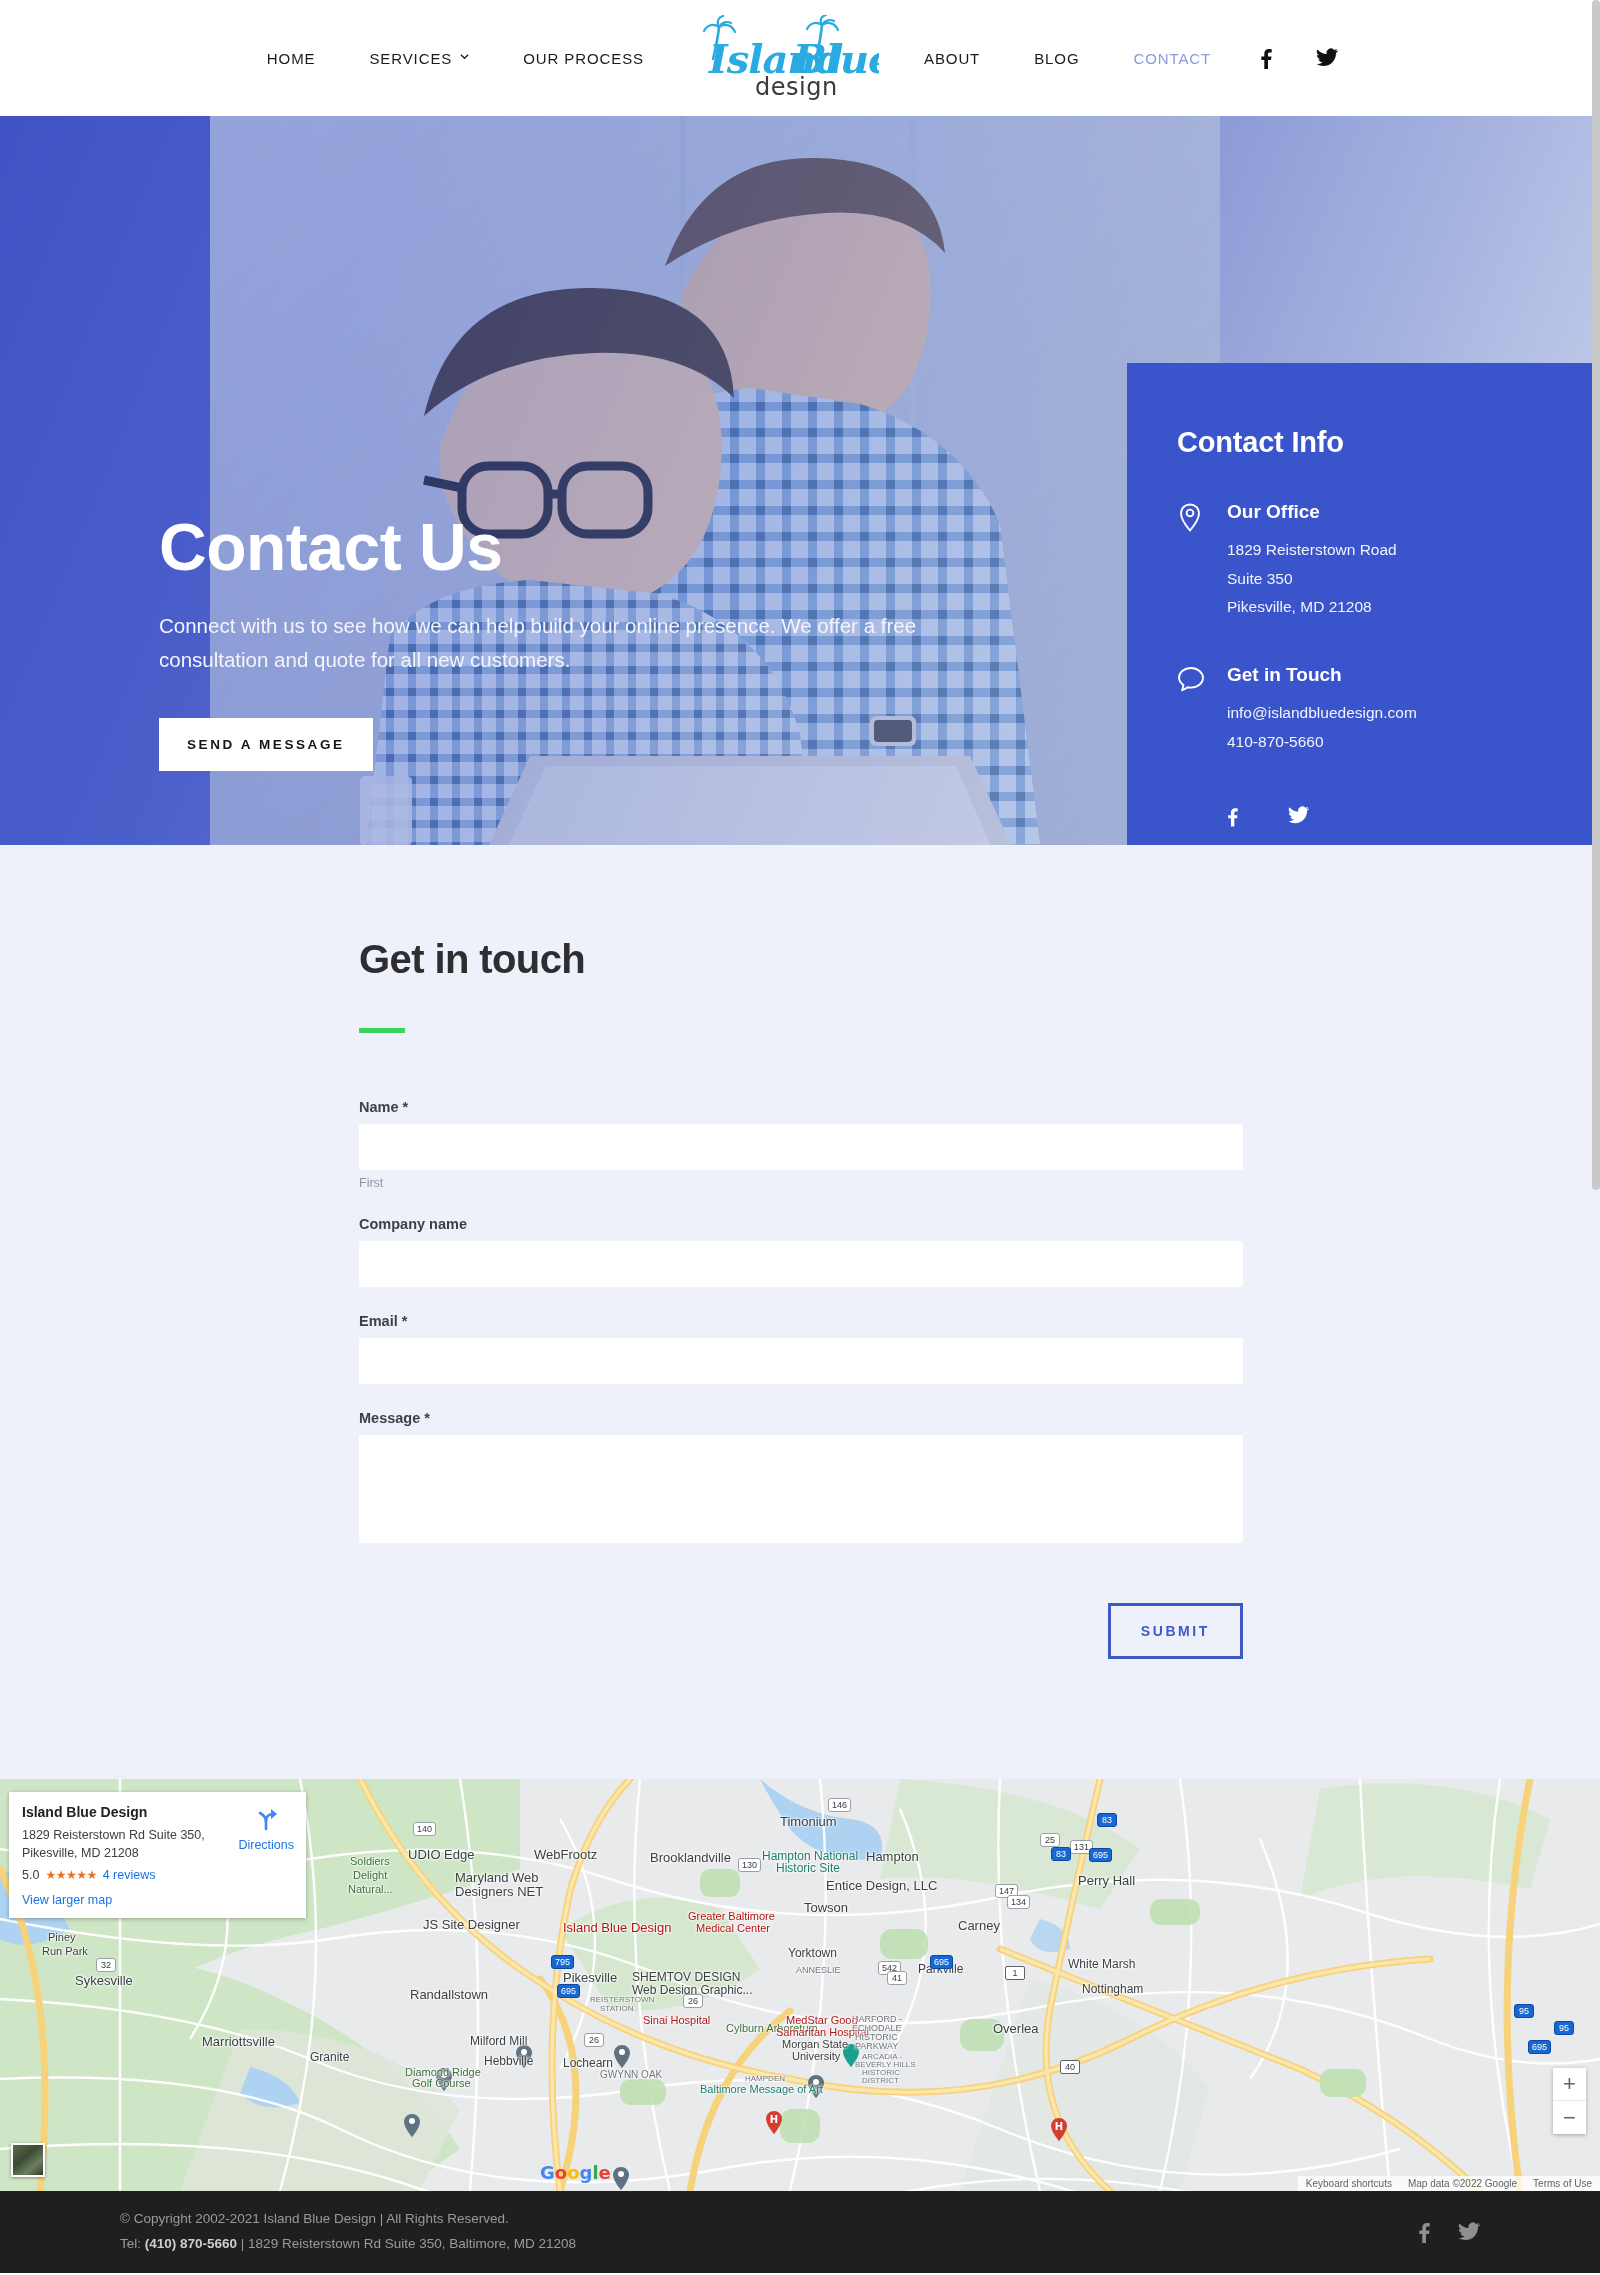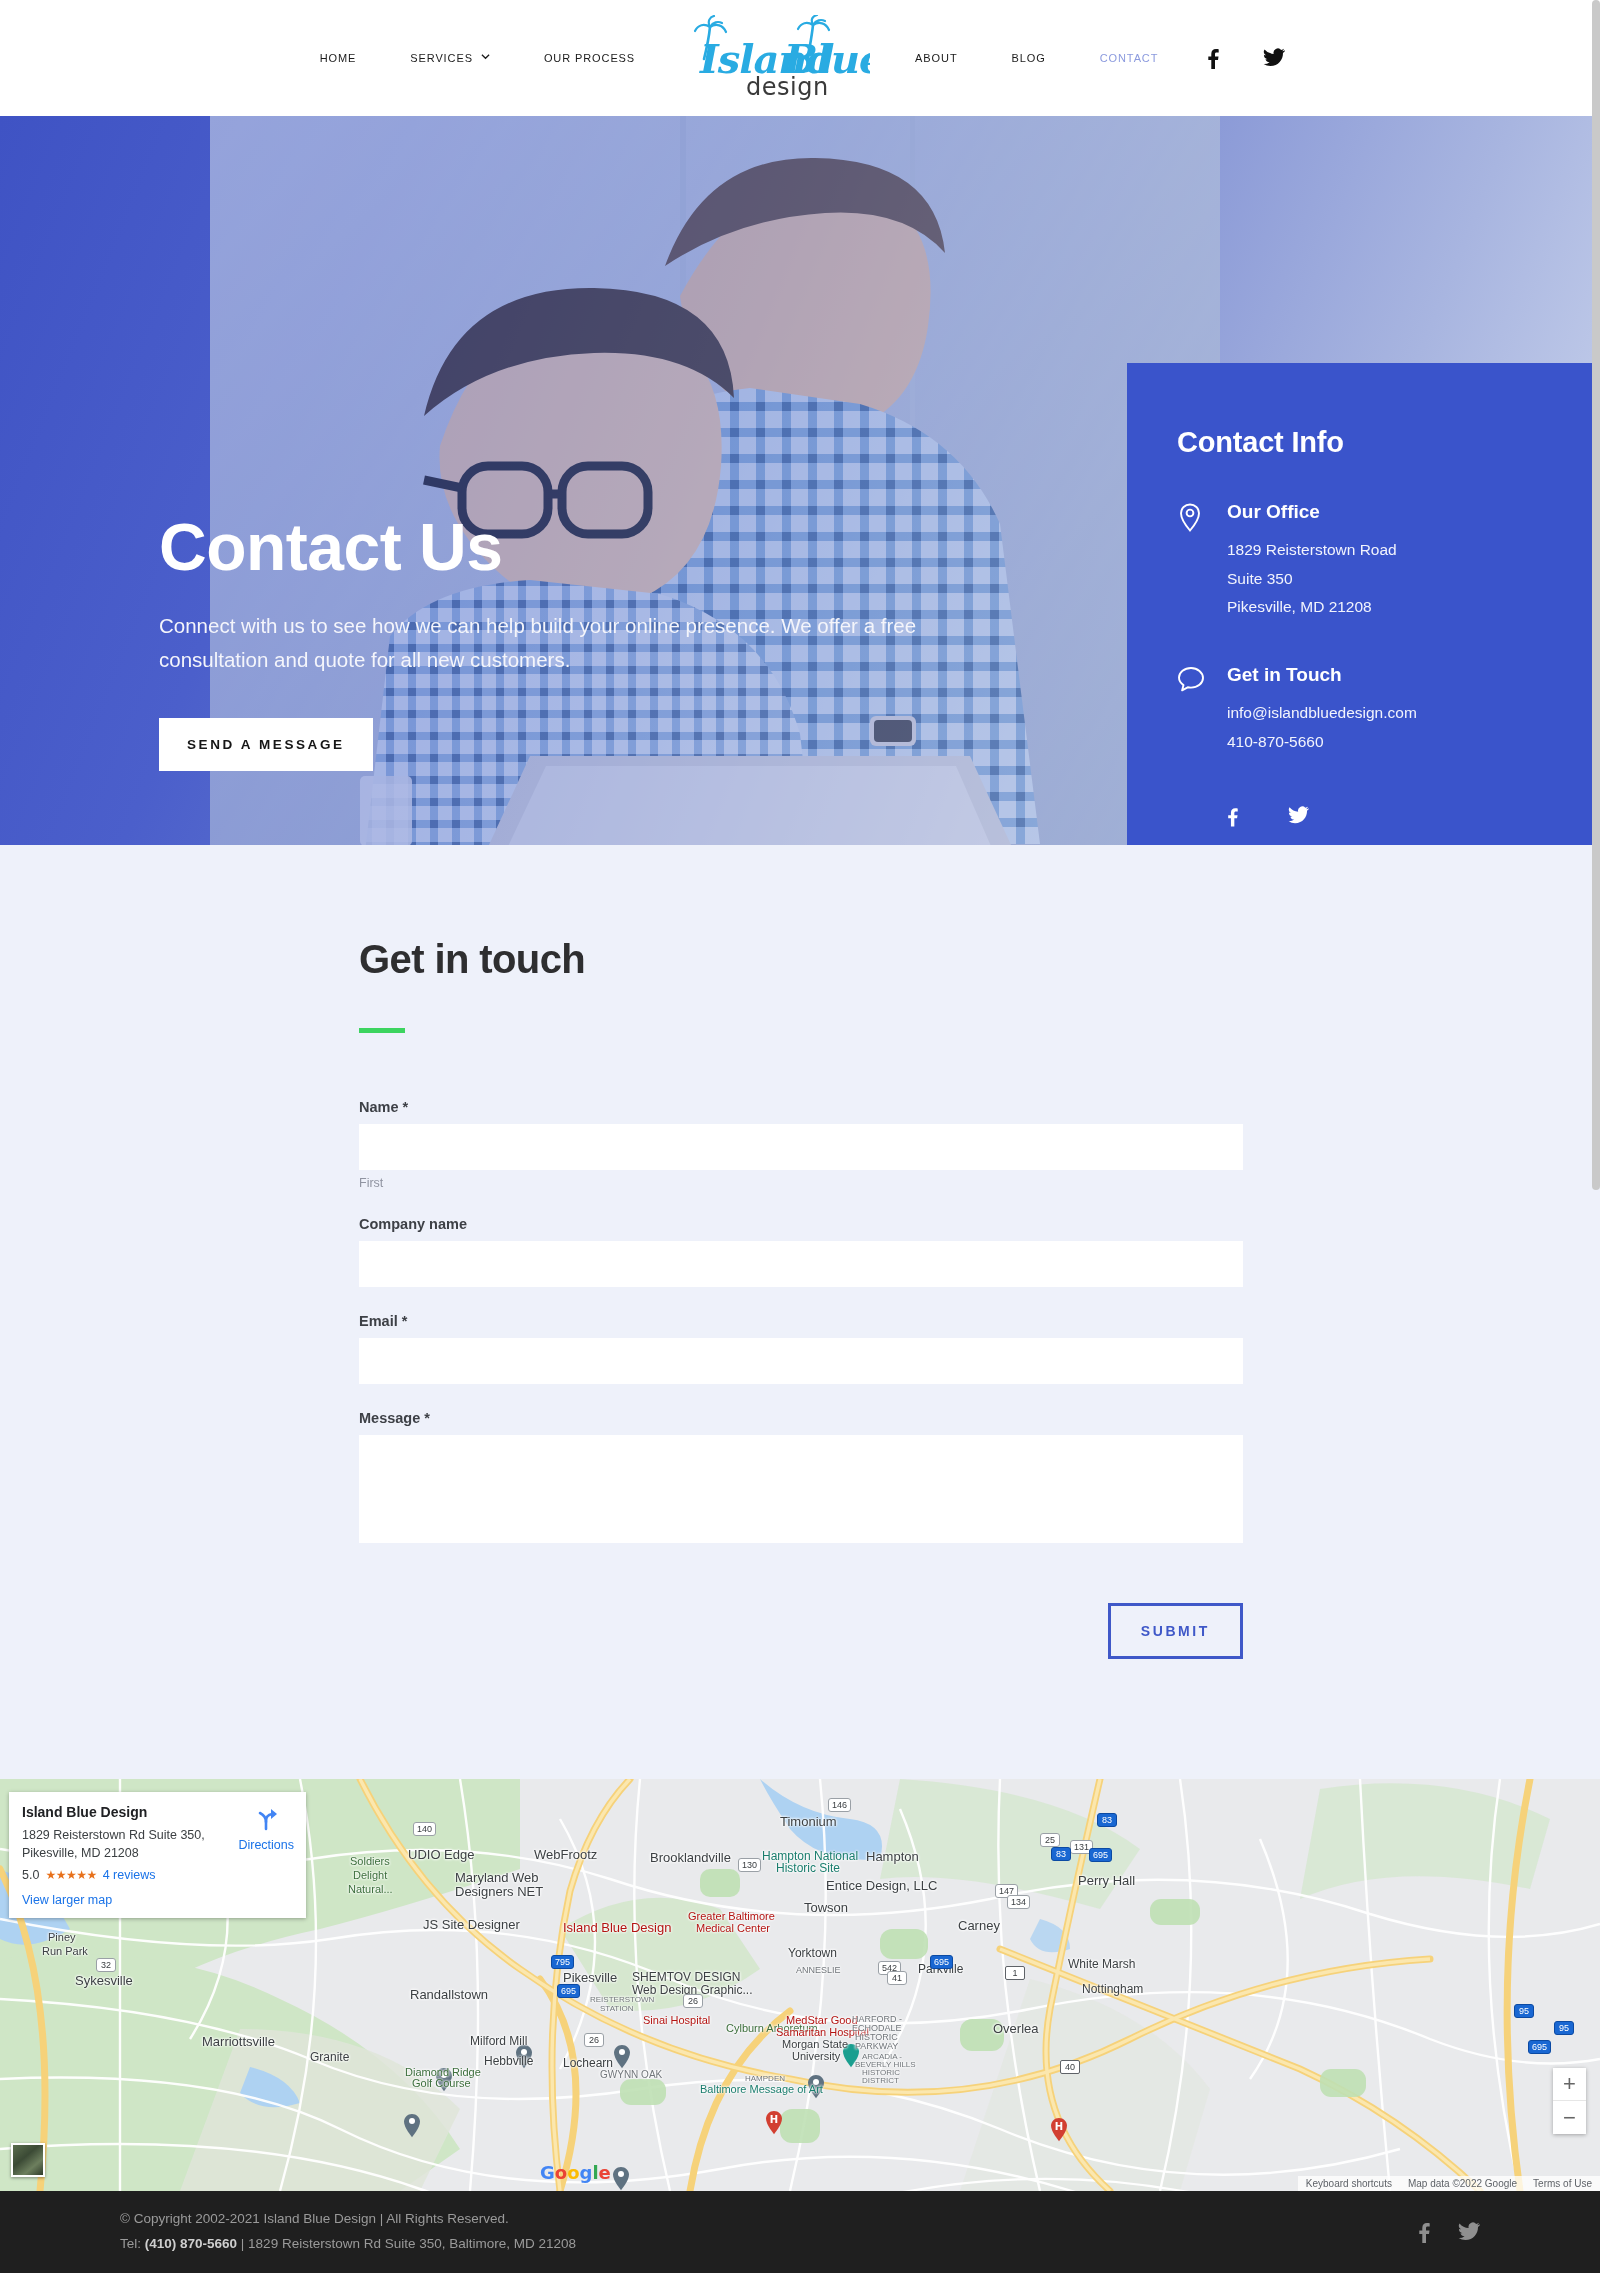--- a/index.html
+++ b/index.html
@@ -12,21 +12,21 @@
   .page { width:1600px; position:relative; overflow:hidden; }
 
   
   .nav {
     height:116px; background:#ffffff;
     display:flex; align-items:center; justify-content:center;
     gap:0px; position:relative; z-index:20;
   }
   .nav-group { display:flex; align-items:center; }
   .nav-link {
-    font-size:11px; letter-spacing:0.9px; color:#1b1b1b;
+    font-size:15px; letter-spacing:0.9px; color:#1b1b1b;
     text-decoration:none; font-weight:400; white-space:nowrap;
     padding:0 27px; display:flex; align-items:center; gap:8px;
     cursor:pointer;
   }
   .nav-link.active { color:#8b9ade; }
   .chev { display:inline-block; width:9px; height:9px; position:relative; top:-2px;}
   .chev svg { display:block; }
   .logo-wrap {
     width:190px; height:86px; margin:4px 18px; position:relative;
     display:flex; align-items:center; 

